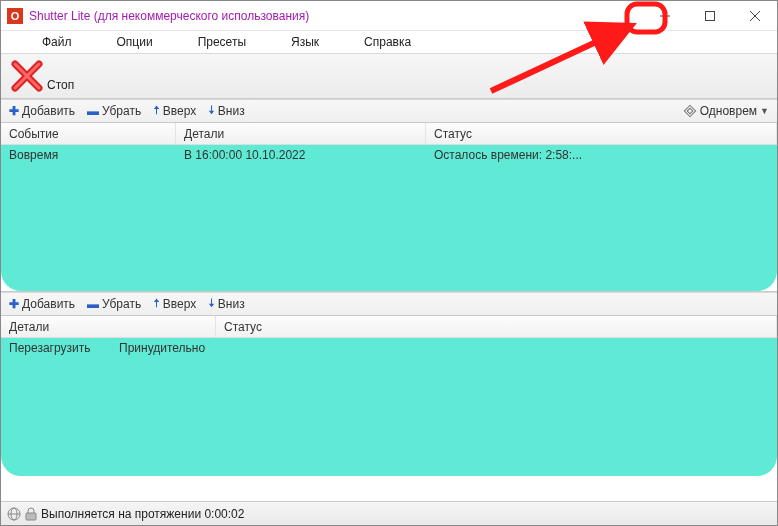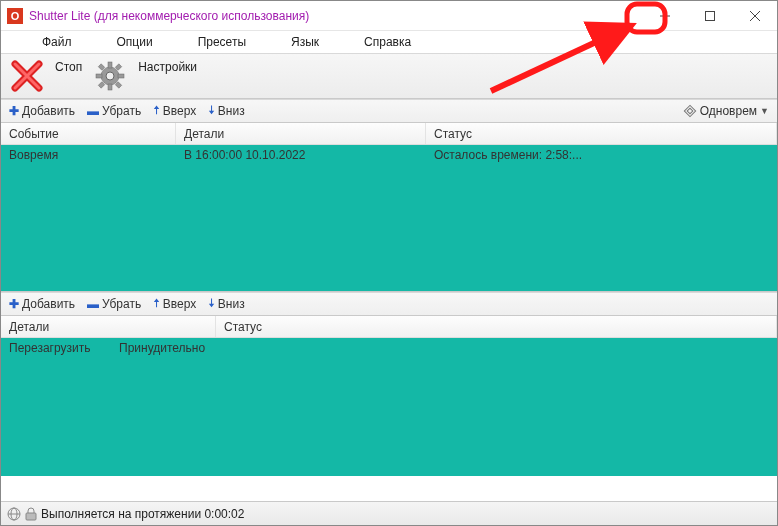--- a/index.html
+++ b/index.html
@@ -75,23 +75,23 @@
     height: 46px;
     display: flex;
     align-items: center;
     padding: 0 4px;
     background: linear-gradient(#f6f6f6, #ececec);
     border-top: 1px solid #d9d9d9;
     border-bottom: 1px solid #c9c9c9;
   }
   .toolbtn {
     display: flex;
-    align-items: flex-start;
+    align-items: flex-end;
     padding: 4px 6px;
-    gap: 12px;
+    gap: 4px;
     cursor: default;
   }
   .toolbtn .lbl { color: #222; }
   
   .subbar {
     height: 24px;
     display: flex;
     align-items: center;
     padding: 0 4px;
     background: linear-gradient(#f7f7f7,#efefef);
@@ -102,21 +102,22 @@
   .subbtn {
     display: flex;
     align-items: center;
     gap: 3px;
     padding: 1px 4px;
     color: #333;
   }
   .subbar .spacer { flex: 1; }
   
   .panel {
-    background: #14b8a6;
+    background: #5eead4;
+    border-radius: 20px;
   }
   .headers {
     display: flex;
     height: 22px;
     align-items: center;
     border-bottom: 1px solid #ddd;
     background: linear-gradient(#fdfdfd,#f1f1f1);
   }
   .headers .hcol {
     padding: 0 8px;
@@ -207,37 +208,20 @@
 
 <div class="toolbar">
   <div class="toolbtn">
     <svg width="32" height="32">
       <line x1="4" y1="4" x2="28" y2="28" stroke="#d22" stroke-width="7" stroke-linecap="round"></line>
       <line x1="28" y1="4" x2="4" y2="28" stroke="#d22" stroke-width="7" stroke-linecap="round"></line>
       <line x1="4" y1="4" x2="28" y2="28" stroke="#f66" stroke-width="3" stroke-linecap="round"></line>
       <line x1="28" y1="4" x2="4" y2="28" stroke="#f66" stroke-width="3" stroke-linecap="round"></line>
     </svg>
     <span class="lbl">Стоп</span>
-  </div>
-  <div class="toolbtn">
-    <svg width="32" height="32" viewBox="0 0 32 32">
-      <g fill="#999" stroke="#666" stroke-width="0.5">
-        <circle cx="16" cy="16" r="9"></circle>
-        <rect x="14" y="2" width="4" height="6"></rect>
-          <rect x="14" y="24" width="4" height="6"></rect>
-        <rect x="2" y="14" width="6" height="4"></rect>
-          <rect x="24" y="14" width="6" height="4"></rect>
-        <rect x="5" y="5" width="5" height="4" transform="rotate(45 7.5 7)"></rect>
-        <rect x="22" y="5" width="5" height="4" transform="rotate(-45 24.5 7)"></rect>
-        <rect x="5" y="23" width="5" height="4" transform="rotate(-45 7.5 25)"></rect>
-        <rect x="22" y="23" width="5" height="4" transform="rotate(45 24.5 25)"></rect>
-      </g>
-      <circle cx="16" cy="16" r="4" fill="#eee" stroke="#666"></circle>
-    </svg>
-    <span class="lbl">Настройки</span>
   </div>
 </div>
 
 <div class="subbar">
   <div class="subbtn">
       <span class="plus">✚</span>
       <span>Добавить</span>
     </div>
   <div class="subbtn">
       <span class="minus">▬</span>

